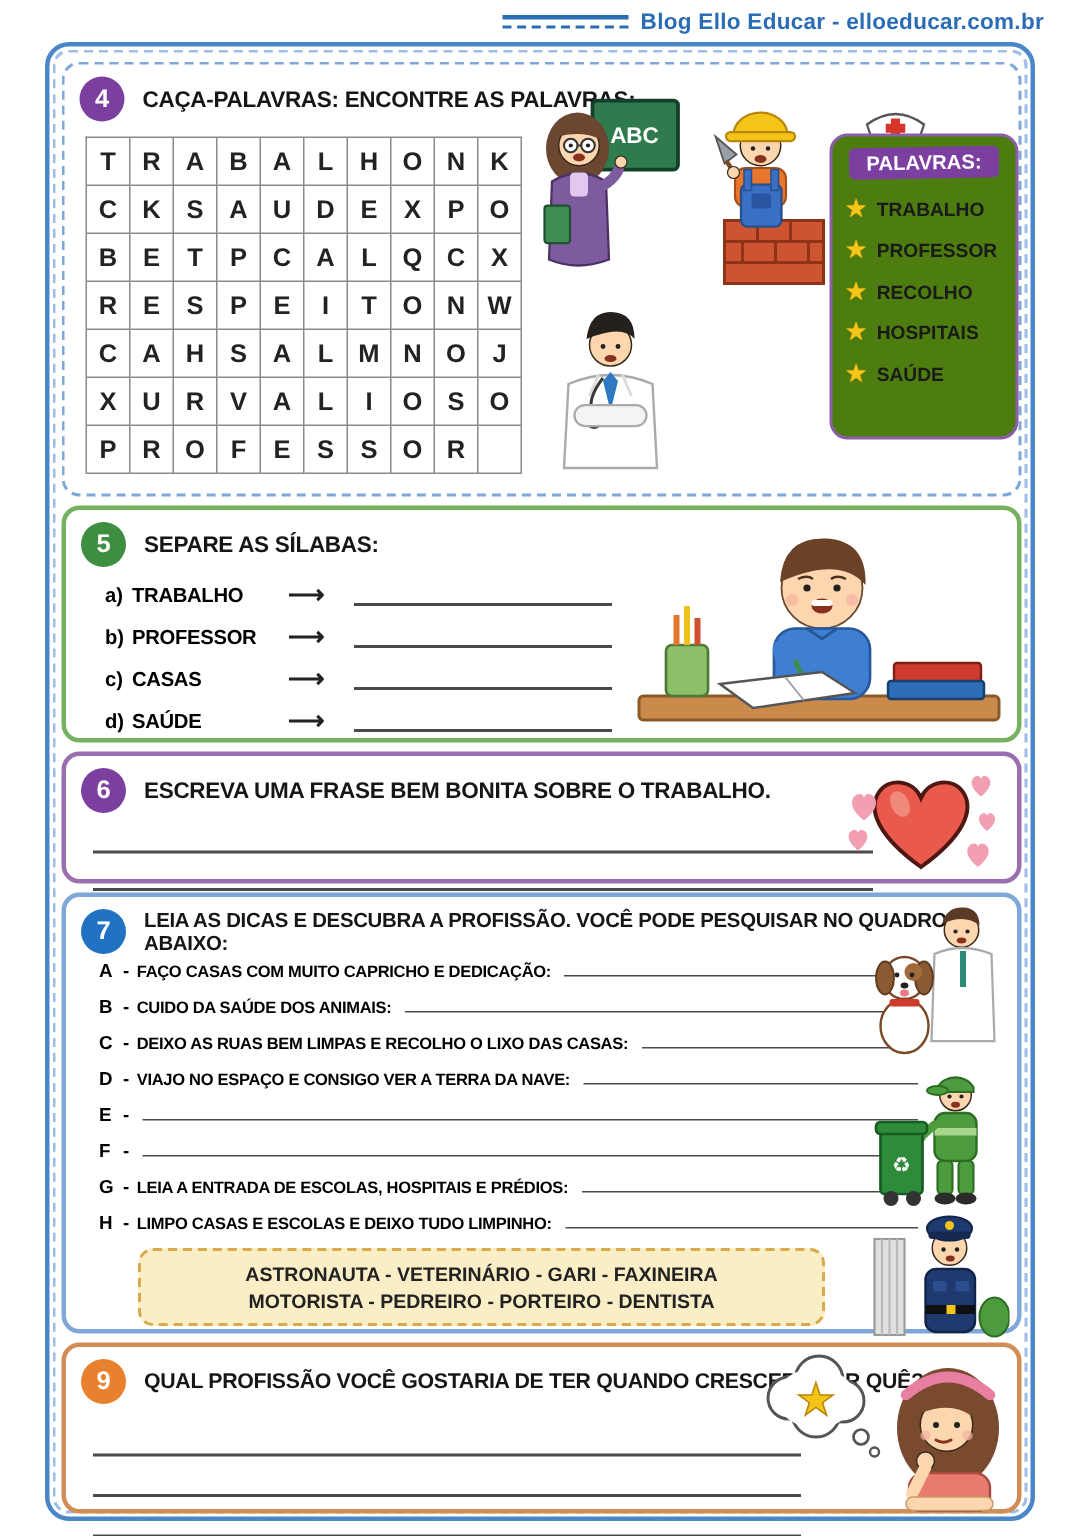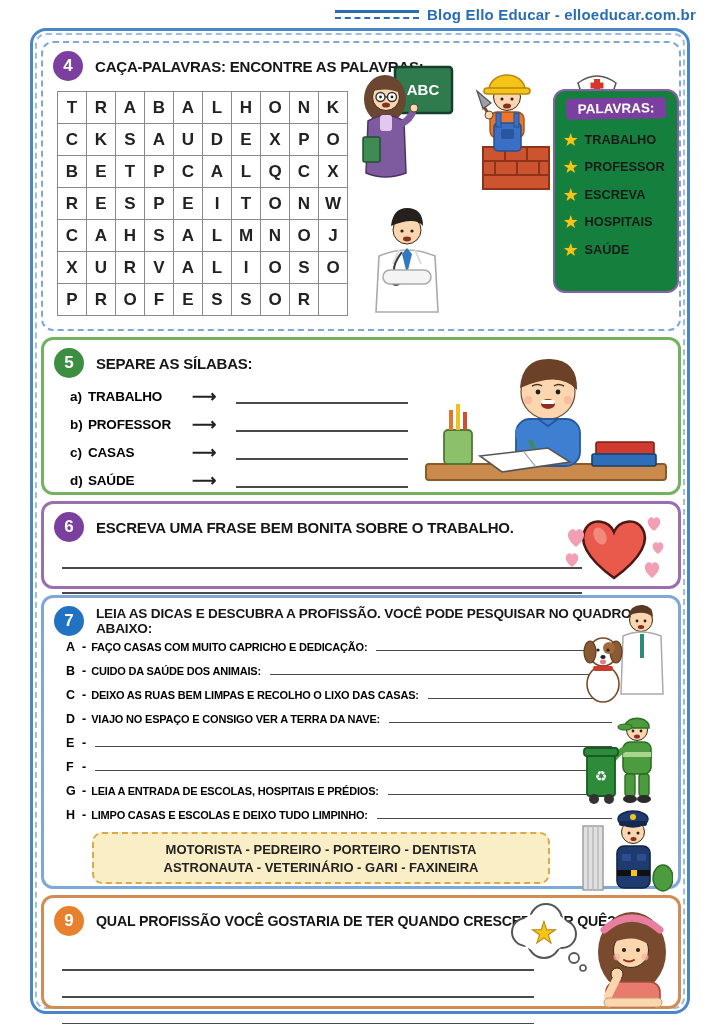--- a/index.html
+++ b/index.html
@@ -32,21 +32,21 @@
   .sec7 .sec-title { font-size: 13.6px; }
   .sec9 .sec-title { font-size: 14.2px; }
 
   
   .ws-grid { position: absolute; left: 14px; top: 48px; display: grid; grid-template-columns: repeat(10, 29px); grid-auto-rows: 32px; border-left: 1.5px solid #8a8a8a; border-top: 1.5px solid #8a8a8a; background: #fff; }
   .ws-cell { border-right: 1.5px solid #8a8a8a; border-bottom: 1.5px solid #8a8a8a; display: flex; align-items: center; justify-content: center; font-weight: bold; font-size: 17px; color: #222; }
 
   .chars { position: absolute; left: 316px; top: 18px; width: 196px; height: 266px; display: grid; grid-template-columns: 1fr 1fr 1fr; grid-auto-rows: 1fr; }
   .chars svg { width: 96px; height: 130px; }
 
-  .palavras-box { position: absolute; left: 510px; top: 46px; width: 126px; height: 204px; border: 2.5px solid #8a5fa8; border-radius: 12px; background: #15803d; }
+  .palavras-box { position: absolute; left: 510px; top: 46px; width: 126px; height: 204px; border: 2.5px solid #8a5fa8; border-radius: 12px; background: #4d7c0f; }
   .palavras-banner { margin: 7px auto 0; width: 100px; background: #7b3fa0; color: #fff; font-weight: bold; font-size: 13.5px; text-align: center; padding: 3px 0; border-radius: 4px; transform: rotate(-1deg); }
   .palavra-item { display: flex; align-items: center; gap: 7px; padding-left: 9px; margin-top: 12.5px; font-weight: bold; font-size: 12.8px; color: #1a1a1a; }
   .star { color: #f5c518; font-size: 15px; text-shadow: 0 0 1px #c8921a; line-height: 1; }
 
   
   .syll-list { position: absolute; left: 26px; top: 42px; }
   .syll-row { display: flex; align-items: center; height: 28px; }
   .syll-label { font-weight: bold; font-size: 13.5px; width: 18px; }
   .syll-word  { font-weight: bold; font-size: 13.5px; width: 104px; letter-spacing: -.2px; }
   .syll-arrow { font-size: 17px; font-weight: bold; width: 44px; color: #222; }
@@ -249,21 +249,21 @@
             <div class="palavra-item">
               <span class="star">★</span>
               <span>TRABALHO</span>
             </div>
             <div class="palavra-item">
               <span class="star">★</span>
               <span>PROFESSOR</span>
             </div>
             <div class="palavra-item">
               <span class="star">★</span>
-              <span>ESCREVA</span>
+              <span>RECOLHO</span>
             </div>
             <div class="palavra-item">
               <span class="star">★</span>
               <span>HOSPITAIS</span>
             </div>
             <div class="palavra-item">
               <span class="star">★</span>
               <span>SAÚDE</span>
             </div>
           </div>
@@ -399,22 +399,22 @@
             <span class="clue-line"></span>
           </div>
           <div class="clue-row">
             <span class="clue-letter">H</span>
             <span class="clue-dash">-</span>
             <span class="clue-text">LIMPO CASAS E ESCOLAS E DEIXO TUDO LIMPINHO:</span>
             <span class="clue-line"></span>
           </div>
         </div>
       <div class="word-bank">
+        <div>ASTRONAUTA  -  VETERINÁRIO  -  GARI  -  FAXINEIRA</div>
         <div>MOTORISTA  -  PEDREIRO  -  PORTEIRO  -  DENTISTA</div>
-        <div>ASTRONAUTA  -  VETERINÁRIO  -  GARI  -  FAXINEIRA</div>
       </div>
       <div class="pro-illus">
 
         <svg width="92" height="108" viewBox="0 0 92 108">
           <circle cx="60" cy="20" r="11.5" fill="#fbd6ae" stroke="#3a2a1a" stroke-width="1"></circle>
           <path d="M47 16 Q50 4 62 5 Q72 6 72 17 Q62 9 47 16 Z" fill="#5a3a26"></path>
           <circle cx="56" cy="21" r="1.4" fill="#222"></circle>
             <circle cx="64" cy="21" r="1.4" fill="#222"></circle>
           <ellipse cx="60" cy="27" rx="3.2" ry="2" fill="#8a3020"></ellipse>
           <path d="M42 36 Q60 28 80 36 L82 94 L40 94 Z" fill="#fff" stroke="#aaa" stroke-width="1.5"></path>

